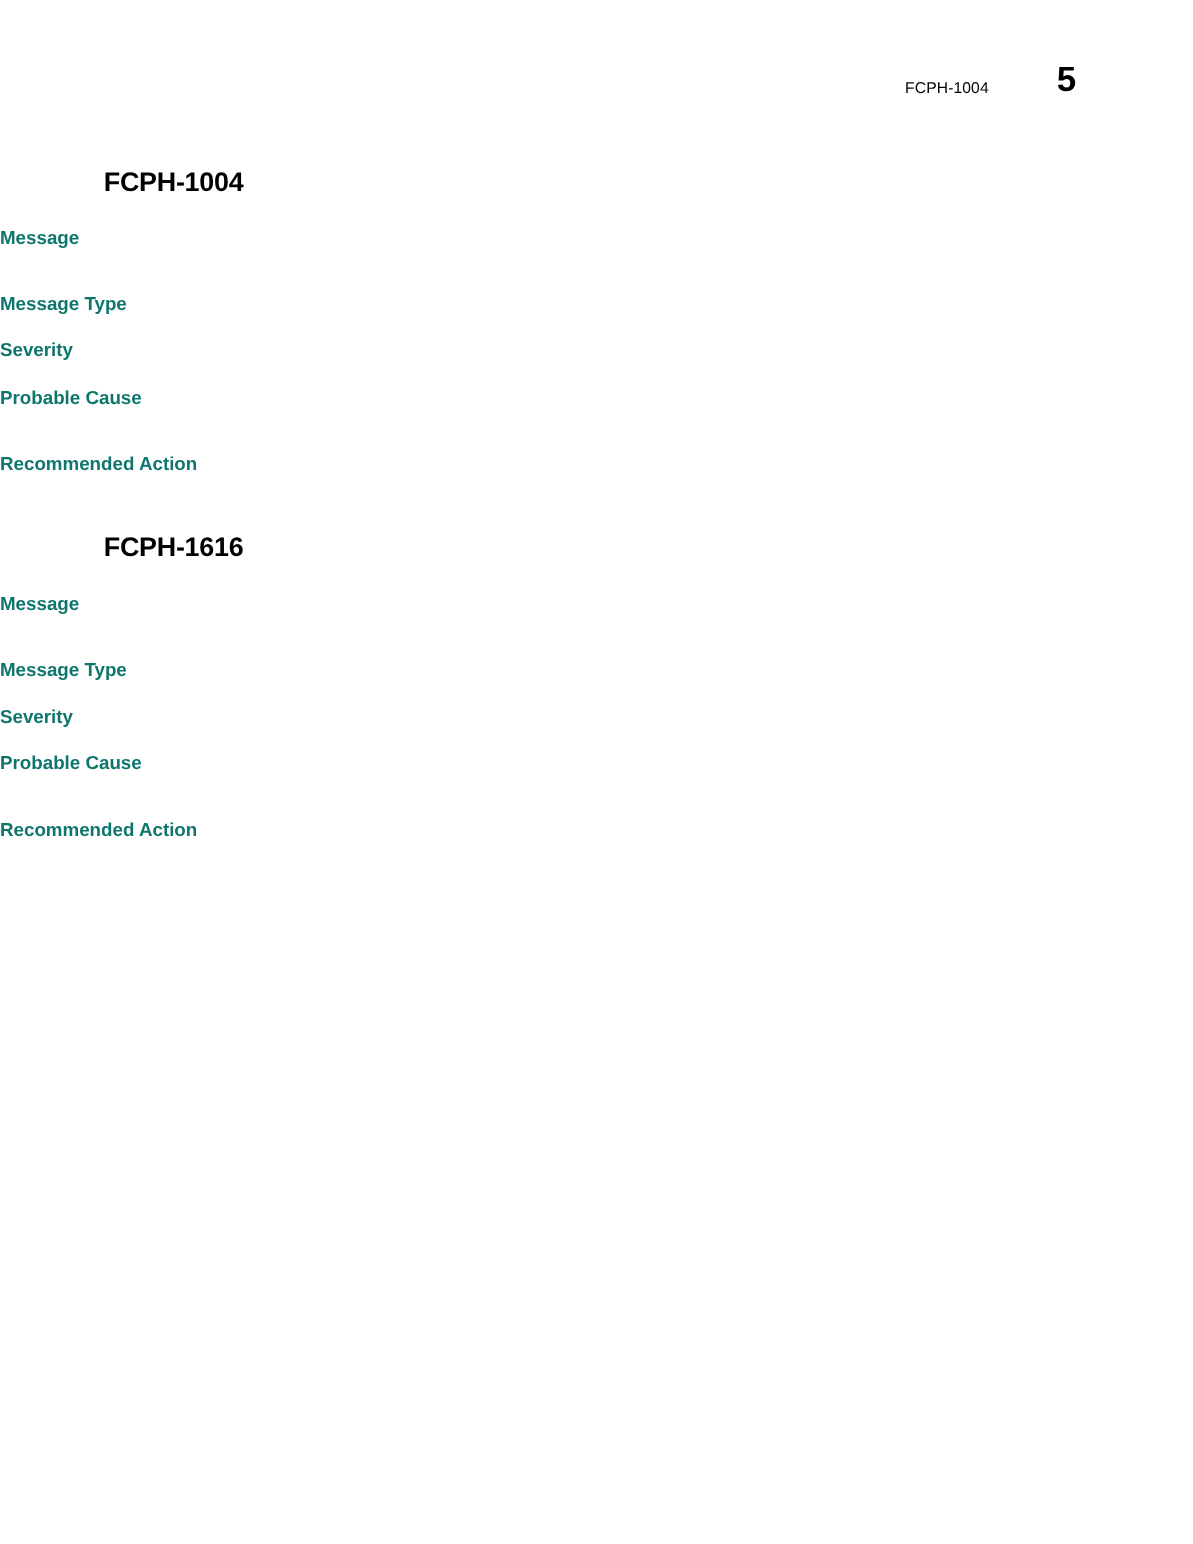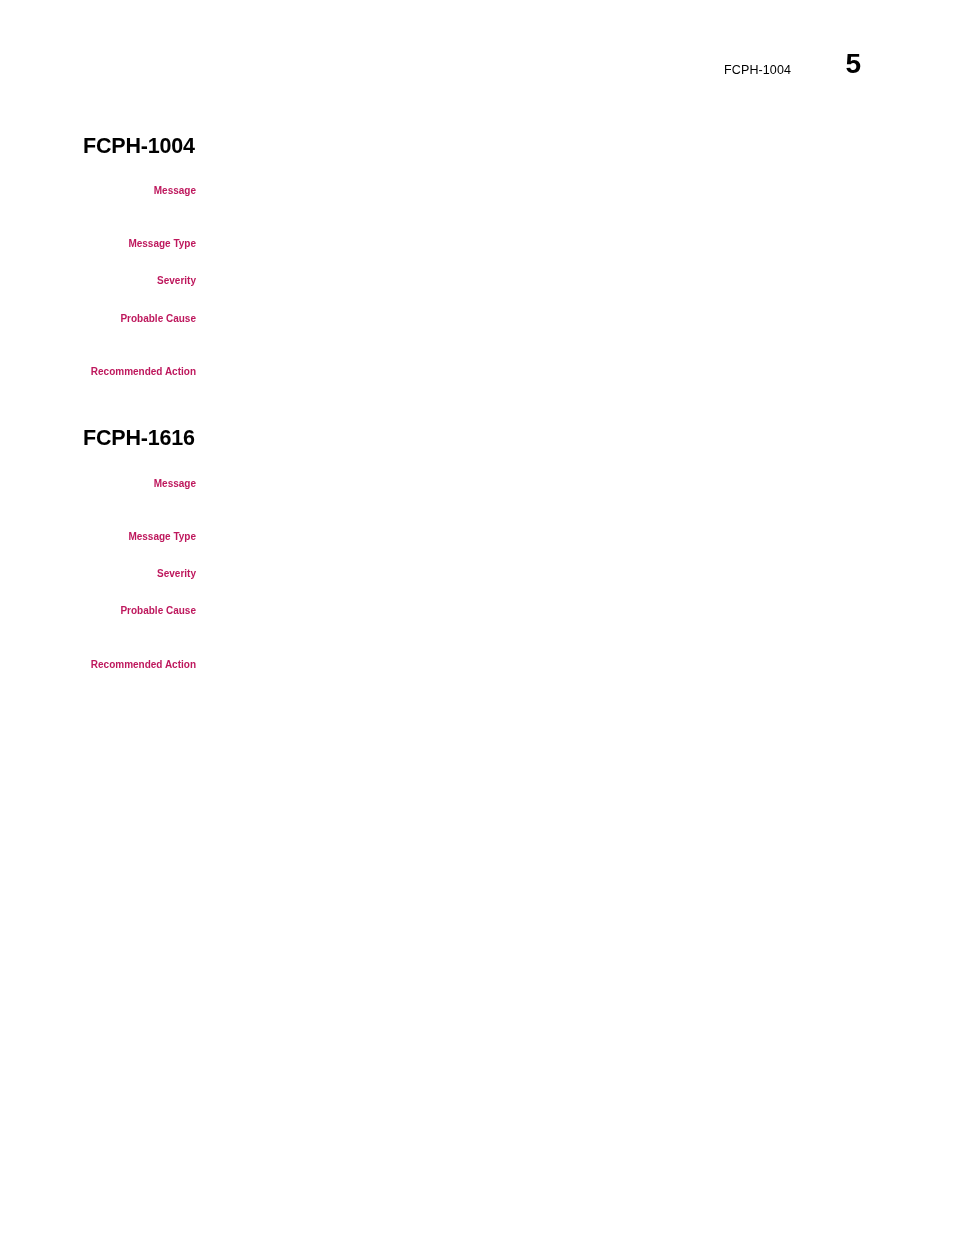--- a/index.html
+++ b/index.html
@@ -89,26 +89,26 @@
     position: absolute;
     left: 0;
     width: 954px;
   }
 
   .field-label {
     position: absolute;
     left: 0;
     top: 0;
     width: 196px;
-    text-align: right;
-    font-size: 10px;
+    text-align: left;
+    font-size: 15px;
     font-weight: bold;
     line-height: 18.5px;
     letter-spacing: 0px;
-    color: #be185d;
+    color: #0f766e;
   }
 
   .field-value {
     position: absolute;
     left: 219px;
     top: 0;
     width: 690px;
     text-align: left;
     font-size: 13px;
     font-weight: normal;

